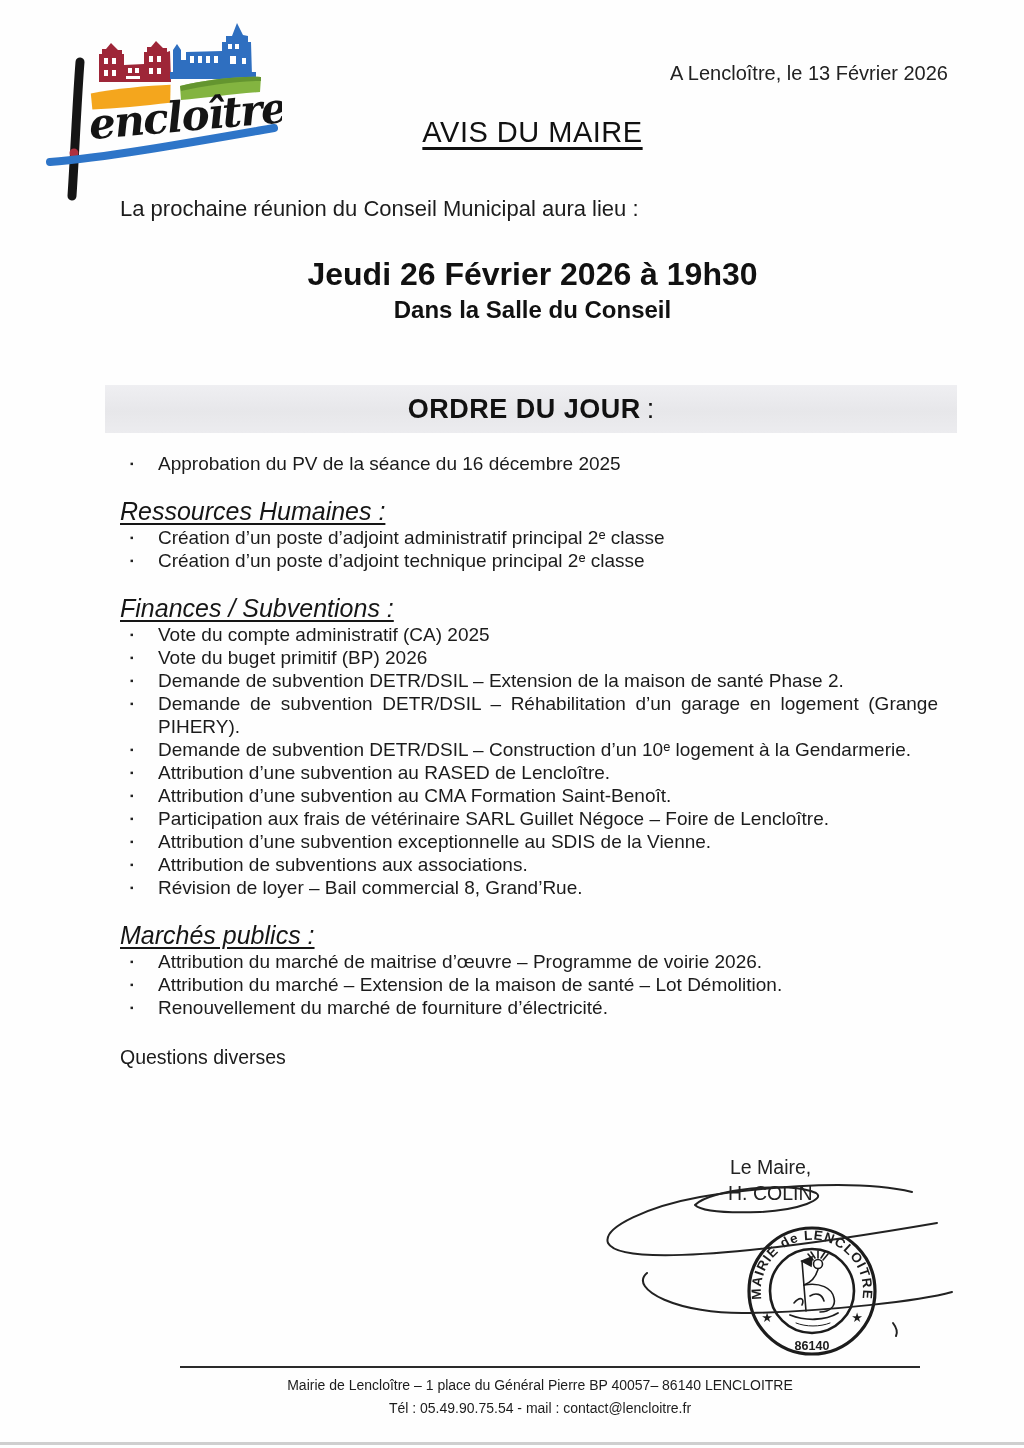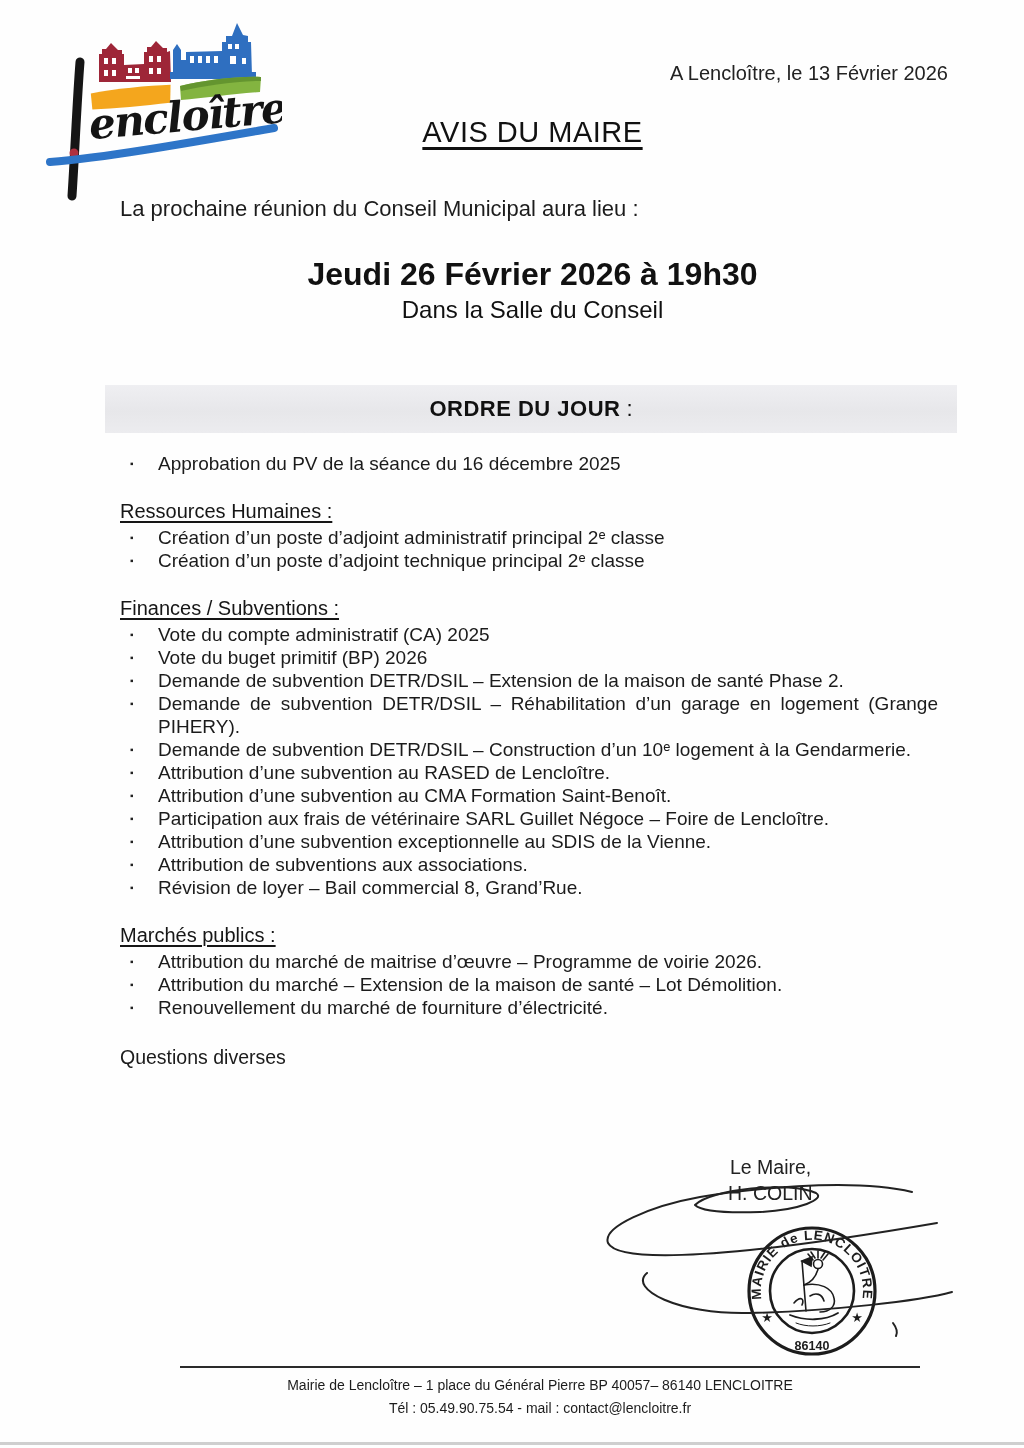--- a/index.html
+++ b/index.html
@@ -22,40 +22,40 @@
     font-size:20px;color:#222;
   }
   .title-wrap{position:absolute;left:120px;top:116px;width:825px;text-align:center;}
   .doc-title{
     font-size:29px;font-weight:normal;letter-spacing:.5px;
     text-decoration:underline;text-decoration-thickness:2.5px;text-underline-offset:5px;
     color:#111;
   }
   .intro-line{position:absolute;left:120px;top:196px;width:825px;font-size:22px;color:#1c1c1c;}
   .when-line{position:absolute;left:120px;top:256px;width:825px;text-align:center;font-size:32px;font-weight:bold;color:#111;}
-  .where-line{position:absolute;left:120px;top:296px;width:825px;text-align:center;font-size:24px;font-weight:normal;color:#111;}
+  .where-line{position:absolute;left:120px;top:296px;width:825px;text-align:center;font-size:24px;font-weight:bold;color:#111;}
 
   
   .agenda-band{
     position:absolute;left:105px;top:385px;width:852px;height:48px;
     background:linear-gradient(180deg,#efeff2 0%,#e7e7ea 55%,#ececef 100%);
     text-align:center;line-height:48px;
-    font-size:22px;color:#111;
+    font-size:27px;color:#111;
   }
   .agenda-band .band-main{font-weight:bold;letter-spacing:.5px;}
   .agenda-band .band-colon{font-weight:normal;margin-left:6px;}
 
   
   .agenda{position:absolute;left:120px;top:452px;width:818px;font-size:19px;color:#1b1b1b;}
   .agenda-item{display:flex;line-height:23px;text-align:justify;}
   .bullet{flex:0 0 38px;font-size:10px;line-height:23px;padding-left:10px;box-sizing:border-box;color:#222;}
   .item-text{flex:1;}
   .section{margin-top:24px;}
   .section-heading{
-    font-size:20px;line-height:25px;
+    font-style:italic;font-size:25px;line-height:25px;
     text-decoration:underline;text-underline-offset:3px;margin-bottom:2px;color:#161616;
   }
   .closing{margin-top:26px;font-size:19.5px;line-height:24px;}
 
   
   .signature-block{position:absolute;left:590px;top:1150px;width:390px;height:215px;}
   .sig-role{position:absolute;left:140px;top:6px;font-size:19.5px;color:#222;}
   .sig-name{position:absolute;left:138px;top:32px;font-size:19.5px;color:#222;}
   .sig-art{position:absolute;left:0;top:15px;}
 

